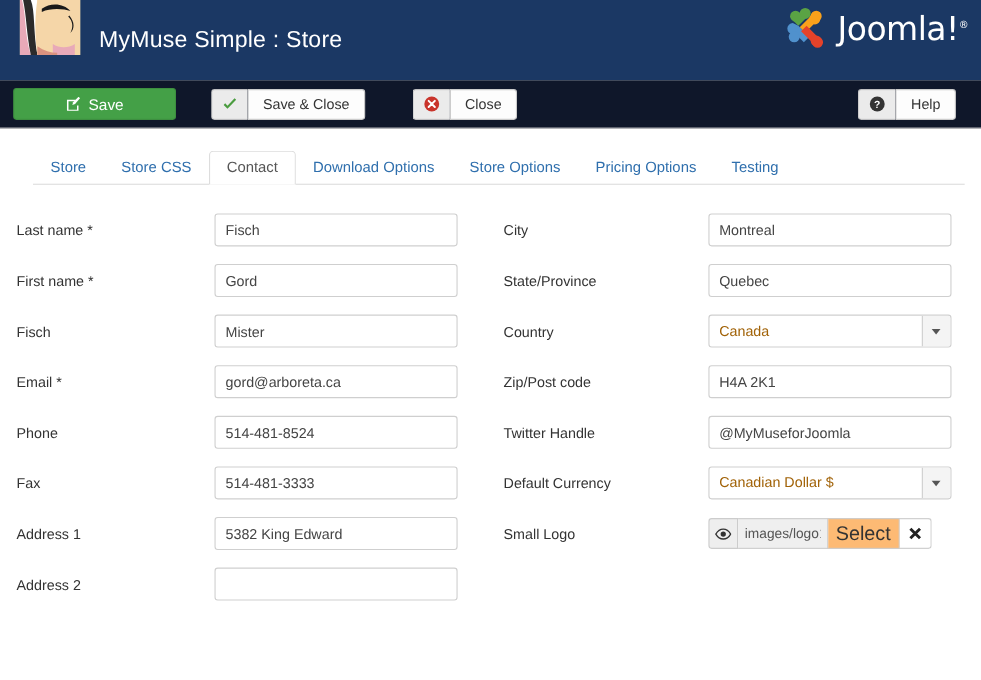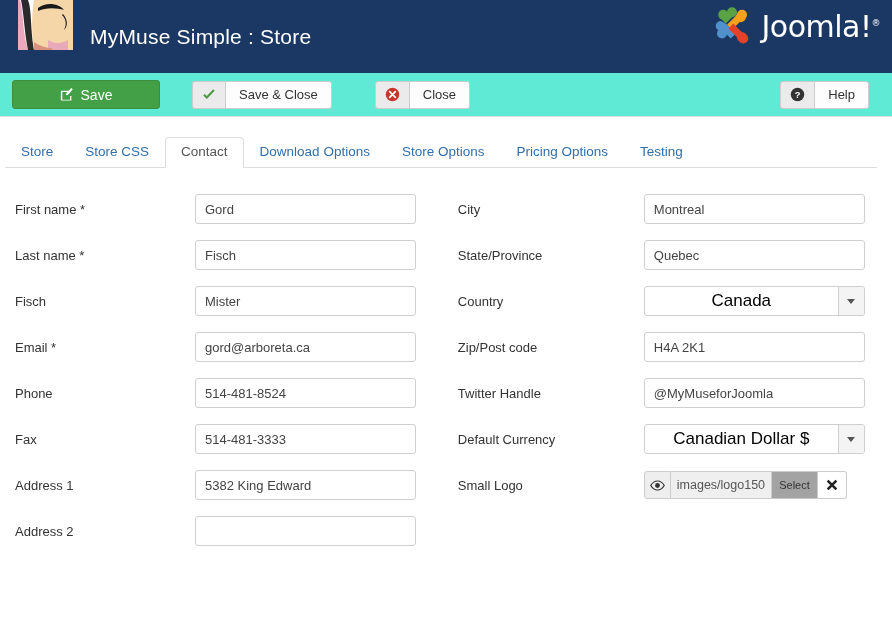--- a/index.html
+++ b/index.html
@@ -50,21 +50,21 @@
     letter-spacing: -0.5px;
     font-family: "DejaVu Sans", sans-serif;
     font-weight: 400;
     position: relative;
   }
   .joomla-word sup { font-size: 9px; vertical-align: super; }
 
   
   .toolbar {
     height: 44px;
-    background: #5eead4;
+    background: #0f172a;
     border-bottom: 1px solid #dcdcdc;
     display: flex;
     align-items: center;
     padding: 0 12px;
     position: relative;
   }
   .btn-group { display: flex; align-items: stretch; margin-right: 11px; margin-left: 32px; }
   .btn {
     display: flex; align-items: center; justify-content: center;
     height: 28px;
@@ -94,21 +94,21 @@
     gap: 7px;
   }
   .btn-help-group { position: absolute; right: 12px; display: flex; }
 
   .icon-check { width: 14px; height: 14px; display: block; }
   .icon-x-circle { width: 15px; height: 15px; display: block; }
   .icon-help { width: 15px; height: 15px; display: block; }
   .icon-pencil { width: 14px; height: 14px; display: block; }
 
   
-  .tabs-wrap { padding: 21px 15px 0 5px; }
+  .tabs-wrap { padding: 21px 15px 0 30px; }
   .tabs {
     display: flex;
     align-items: flex-end;
     border-bottom: 1px solid #dddddd;
     height: 30px;
   }
   .tab {
     font-size: 13.5px;
     color: #2f6fad;
     padding: 6px 15px 7px 15px;
@@ -165,27 +165,26 @@
     display: flex;
     width: 221px;
     height: 30px;
     border: 1px solid #cfcfcf;
     border-radius: 3px;
     overflow: hidden;
     background: #ffffff;
   }
   .select-value {
     flex: 1;
-    font-size: 17px;
-    color: #000000;
+    font-size: 13px;
+    color: #a16207;
     padding: 0 9px;
     line-height: 28px;
     white-space: nowrap;
     overflow: hidden;
-    text-align: center;
   }
   .select-caret {
     width: 26px;
     background: #f4f4f4;
     border-left: 1px solid #cfcfcf;
     display: flex;
     align-items: center;
     justify-content: center;
     cursor: pointer;
   }
@@ -220,24 +219,24 @@
     color: #555555;
     padding: 0 6px;
     line-height: 26px;
     overflow: hidden;
     white-space: nowrap;
     font-family: "Liberation Sans", sans-serif;
     outline: none;
     min-width: 0;
   }
   .media-btn-select {
-    background: #a3a3a3;
+    background: #fdba74;
     border: 1px solid #cccccc;
     border-left: none;
-    font-size: 11px;
+    font-size: 18px;
     color: #333333;
     padding: 0 7px;
     line-height: 26px;
     cursor: pointer;
     white-space: nowrap;
   }
   .media-btn-clear {
     background: #ffffff;
     border: 1px solid #cccccc;
     border-left: none;
@@ -332,30 +331,30 @@
     <div class="tab">Pricing Options</div>
     <div class="tab">Testing</div>
   </div>
 </div>
 
 <div class="form-area">
 
   <div class="col col-left">
 
     <div class="row">
+      <div class="lbl">Last name *</div>
+      <div class="ctl">
+        <input class="input" type="text" value="Fisch" style="">
+      </div>
+    </div>
+
+    <div class="row">
       <div class="lbl">First name *</div>
       <div class="ctl">
         <input class="input" type="text" value="Gord" style="">
-      </div>
-    </div>
-
-    <div class="row">
-      <div class="lbl">Last name *</div>
-      <div class="ctl">
-        <input class="input" type="text" value="Fisch" style="">
       </div>
     </div>
 
     <div class="row">
       <div class="lbl">Fisch</div>
       <div class="ctl">
         <input class="input" type="text" value="Mister" style="">
       </div>
     </div>
 

